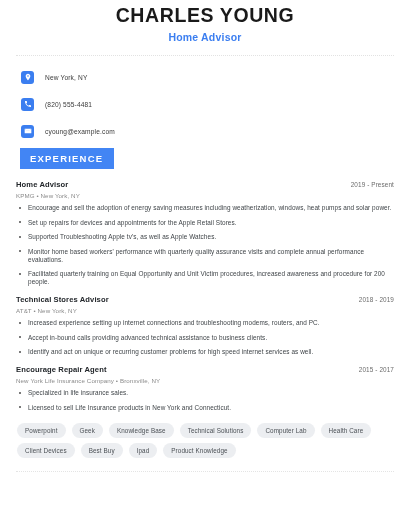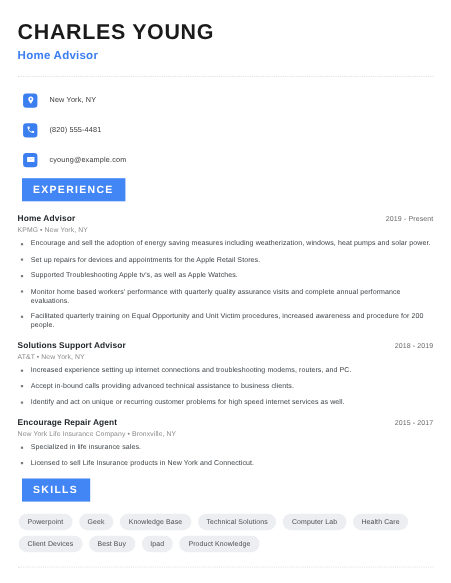--- a/index.html
+++ b/index.html
@@ -6,21 +6,21 @@
   html, body {
     width: 410px; height: 530px;
     background: #ffffff;
     font-family: "Liberation Sans", sans-serif;
     color: #1f2428;
     overflow: hidden;
   }
   .page { width: 410px; height: 530px; padding: 0 16px; position: relative; }
 
   
-  .header { padding-top: 18px; }
+  .header { padding-top: 4px; text-align: center; }
   .name {
     font-size: 19.5px; font-weight: bold; letter-spacing: 0.6px;
     color: #1a1a1a; line-height: 1.15;
   }
   .job-title {
     margin-top: 5px; font-size: 10.5px; font-weight: bold;
     color: #3b7ef0; letter-spacing: 0.2px;
   }
   .divider {
     margin: 12px 0 0 0; height: 1px;
@@ -136,21 +136,21 @@
           <li>Encourage and sell the adoption of energy saving measures including weatherization, windows, heat pumps and solar power.</li>
           <li>Set up repairs for devices and appointments for the Apple Retail Stores.</li>
           <li>Supported Troubleshooting Apple tv's, as well as Apple Watches.</li>
           <li>Monitor home based workers' performance with quarterly quality assurance visits and complete annual performance evaluations.</li>
           <li>Facilitated quarterly training on Equal Opportunity and Unit Victim procedures, increased awareness and procedure for 200 people.</li>
         </ul>
       </div>
 
       <div class="entry">
         <div class="entry-head">
-          <span class="entry-role">Solutions Support Advisor</span>
+          <span class="entry-role">Technical Stores Advisor</span>
           <span class="entry-date">2018 - 2019</span>
         </div>
         <div class="entry-meta">AT&amp;T  •  New York, NY</div>
         <ul class="bullets">
           <li>Increased experience setting up internet connections and troubleshooting modems, routers, and PC.</li>
           <li>Accept in-bound calls providing advanced technical assistance to business clients.</li>
           <li>Identify and act on unique or recurring customer problems for high speed internet services as well.</li>
         </ul>
       </div>
 
@@ -163,23 +163,20 @@
         <ul class="bullets">
           <li>Specialized in life insurance sales.</li>
           <li>Licensed to sell Life Insurance products in New York and Connecticut.</li>
         </ul>
       </div>
 
     </div>
   </div>
 
   <div class="section">
-    <div class="badge-wrap">
-      <span class="badge">SKILLS</span>
-    </div>
     <div class="chips">
       <span class="chip">Powerpoint</span>
       <span class="chip">Geek</span>
       <span class="chip">Knowledge Base</span>
       <span class="chip">Technical Solutions</span>
       <span class="chip">Computer Lab</span>
       <span class="chip">Health Care</span>
       <span class="chip">Client Devices</span>
       <span class="chip">Best Buy</span>
       <span class="chip">Ipad</span>

